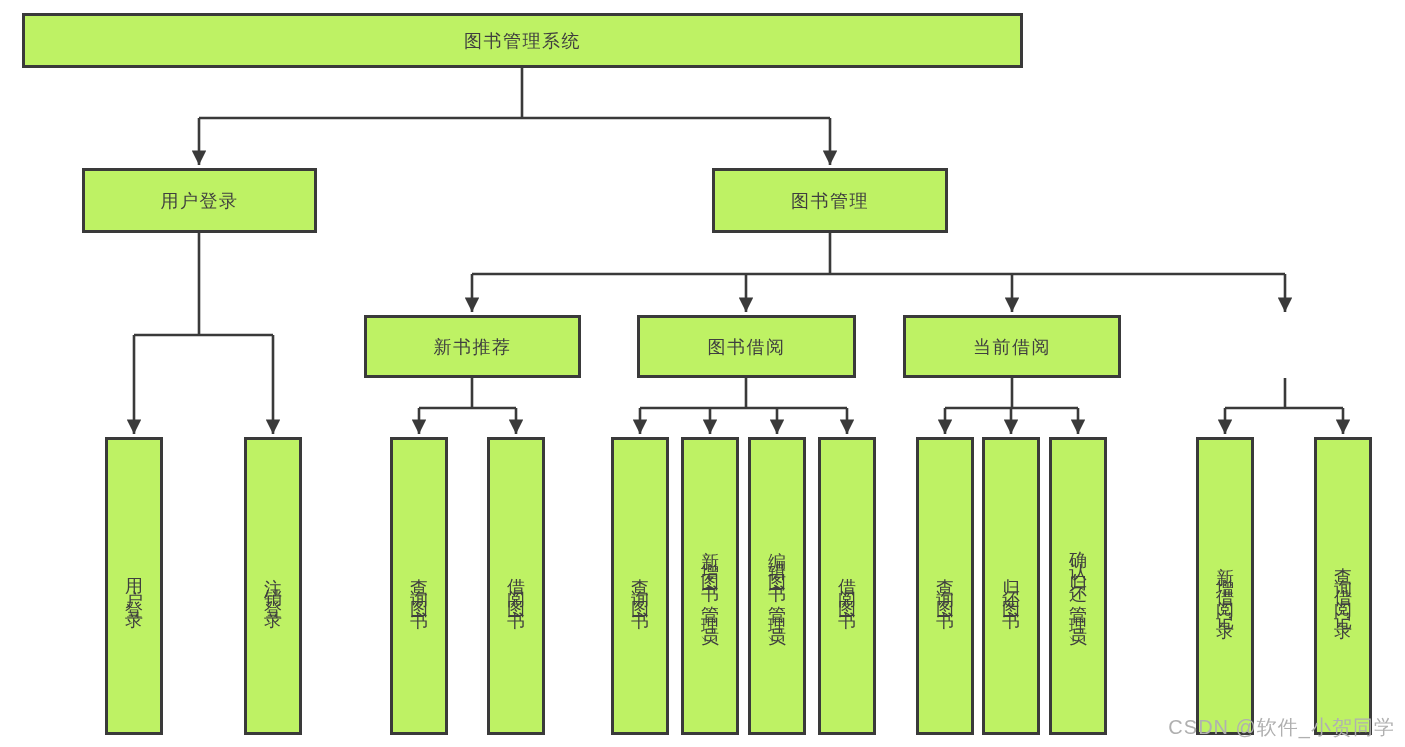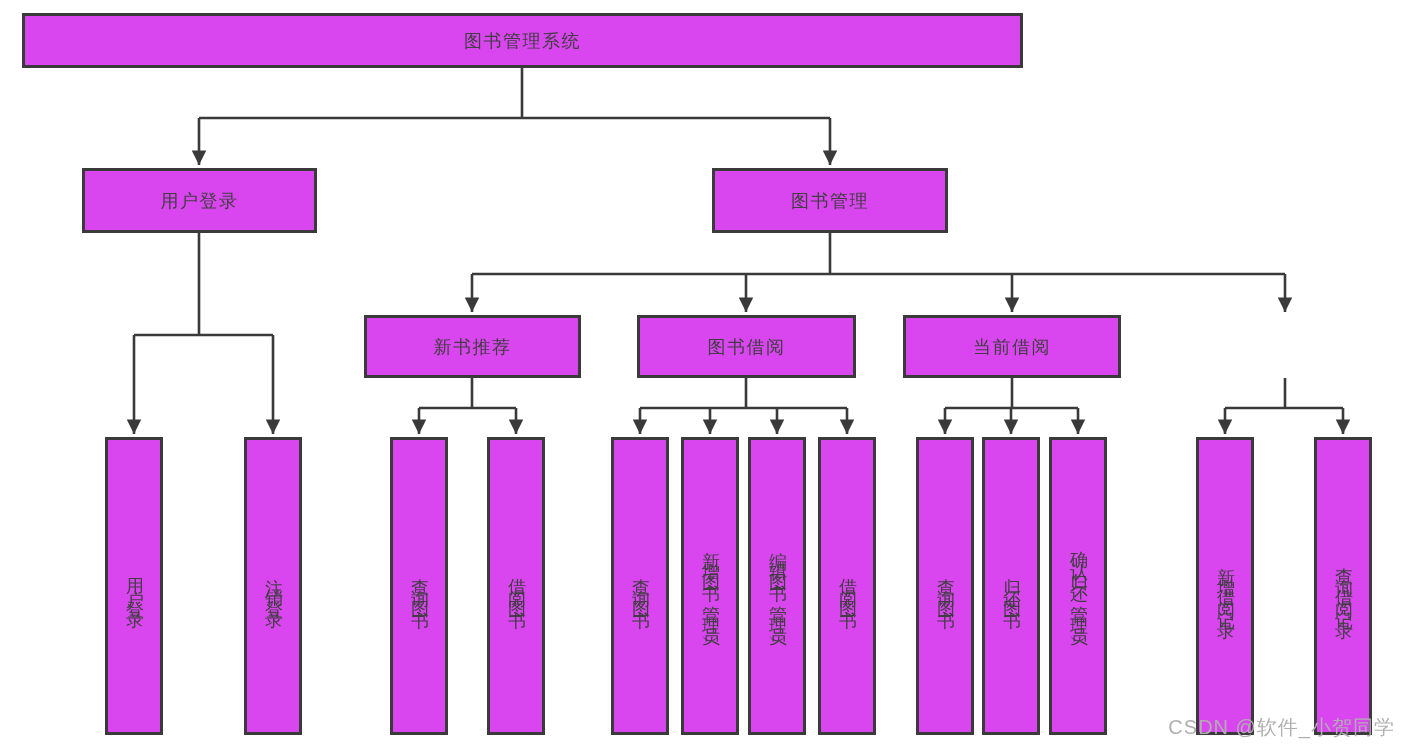--- a/index.html
+++ b/index.html
@@ -31,31 +31,30 @@
     fill: none;
   }
   svg.connectors marker path {
     fill: var(--line);
     stroke: none;
   }
 
   .node {
     position: absolute;
     box-sizing: border-box;
-    background: #d946ef;
+    background: #bef264;
     border: 3px solid var(--line);
     display: flex;
     align-items: center;
     justify-content: center;
     color: var(--text);
     font-size: 18px;
     letter-spacing: 1.5px;
     white-space: nowrap;
     z-index: 2;
-    font-family: Liberation Mono, monospace;
   }
 
   .node.root   { left: 22px;  top: 13px;  width: 1001px; height: 55px; }
 
   .node.lvl1a  { left: 82px;  top: 168px; width: 235px;  height: 65px; }
   .node.lvl1b  { left: 712px; top: 168px; width: 236px;  height: 65px; }
 
   .node.lvl2   { top: 315px; height: 63px; }
   .node.lvl2a  { left: 364px;  width: 217px; }
   .node.lvl2b  { left: 637px;  width: 219px; }

